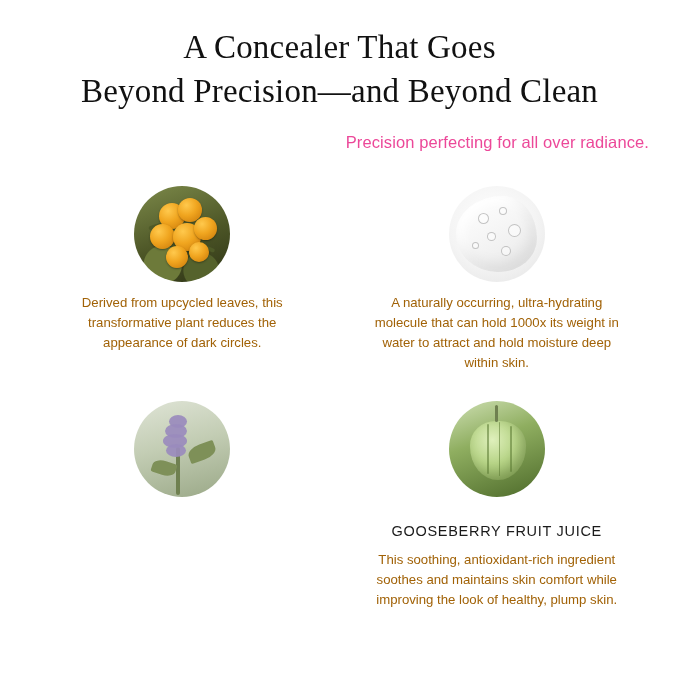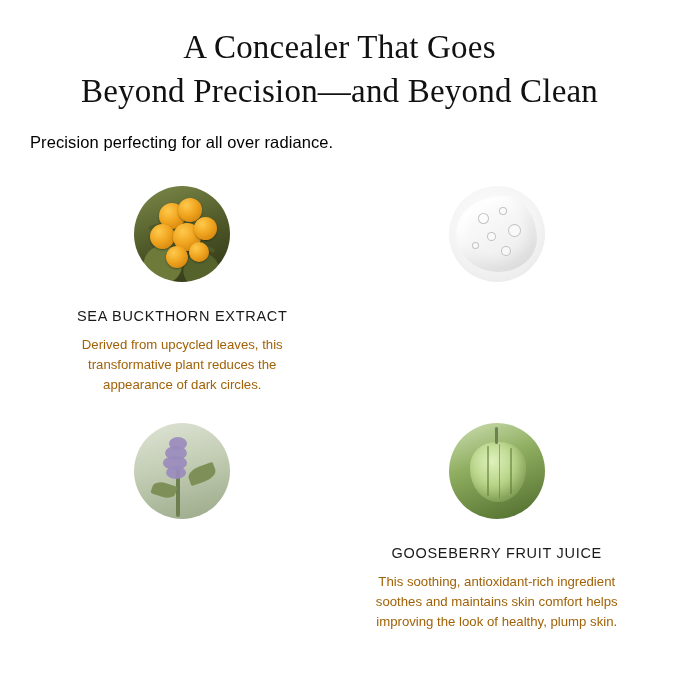--- a/index.html
+++ b/index.html
@@ -29,23 +29,23 @@
     line-height: 1.32;
     letter-spacing: 0.2px;
     color: #111111;
     font-weight: 400;
   }
   .headline .line {
     display: block;
     white-space: nowrap;
   }
   .subhead {
-    text-align: left;
+    text-align: right;
     font-size: 16.5px;
-    color: #000000;
+    color: #ec4899;
     margin-top: 20px;
     letter-spacing: 0.1px;
   }
   .grid {
     margin-top: 34px;
     display: grid;
     grid-template-columns: 1fr 1fr;
     grid-template-rows: auto auto;
     row-gap: 28px;
     column-gap: 10px;
@@ -186,34 +186,34 @@
         <div class="leafline" style="left:14%; top:36%; width:38%; height:4px; transform:rotate(-18deg);"></div>
         <div class="leafline" style="left:46%; top:58%; width:40%; height:4px; transform:rotate(22deg);"></div>
         <div class="berry" style="left:26%; top:18%; width:26px; height:26px;"></div>
         <div class="berry" style="left:46%; top:12%; width:24px; height:24px;"></div>
         <div class="berry" style="left:16%; top:40%; width:25px; height:25px;"></div>
         <div class="berry" style="left:40%; top:38%; width:28px; height:28px;"></div>
         <div class="berry" style="left:62%; top:32%; width:23px; height:23px;"></div>
         <div class="berry" style="left:33%; top:62%; width:22px; height:22px;"></div>
         <div class="berry" style="left:57%; top:58%; width:20px; height:20px;"></div>
       </div>
-      <div class="cell-title">SEA BUCKTHORN EXTRACT</div>
       <div class="cell-desc">Derived from upcycled leaves, this transformative plant reduces the appearance of dark circles.</div>
     </div>
 
     <div class="cell">
       <div class="circle img-ha">
         <div class="gel"></div>
         <div class="bubble" style="left:30%; top:28%; width:9px; height:9px;"></div>
         <div class="bubble" style="left:52%; top:22%; width:6px; height:6px;"></div>
         <div class="bubble" style="left:62%; top:40%; width:11px; height:11px;"></div>
         <div class="bubble" style="left:40%; top:48%; width:7px; height:7px;"></div>
         <div class="bubble" style="left:54%; top:62%; width:8px; height:8px;"></div>
         <div class="bubble" style="left:24%; top:58%; width:5px; height:5px;"></div>
       </div>
+      <div class="cell-desc wide">A naturally occurring, ultra-hydrating molecule that can hold 1000x its weight in water to attract and hold moisture deep within skin.</div>
     </div>
 
     <div class="cell">
       <div class="circle img-licorice">
         <div class="stem" style="left:43%; top:48%; width:4px; height:50%;"></div>
         <div class="leafblade" style="left:56%; top:44%; width:28px; height:16px; transform:rotate(-20deg);"></div>
         <div class="leafblade" style="left:18%; top:62%; width:24px; height:14px; transform:rotate(18deg);"></div>
         <div class="petal" style="left:36%; top:14%; width:18px; height:13px;"></div>
         <div class="petal" style="left:32%; top:24%; width:22px; height:14px;"></div>
         <div class="petal" style="left:30%; top:34%; width:24px; height:14px;"></div>
@@ -223,17 +223,17 @@
 
     <div class="cell">
       <div class="circle img-gooseberry">
         <div class="goose-fruit"></div>
         <div class="goose-rib" style="left:40%; top:24%; height:52%;"></div>
         <div class="goose-rib" style="left:52%; top:22%; height:56%;"></div>
         <div class="goose-rib" style="left:64%; top:26%; height:48%;"></div>
         <div class="stem" style="left:48%; top:4%; width:3px; height:18%;"></div>
       </div>
       <div class="cell-title">GOOSEBERRY FRUIT JUICE</div>
-      <div class="cell-desc wide">This soothing, antioxidant-rich ingredient soothes and maintains skin comfort helps improving the look of healthy, plump skin.</div>
+      <div class="cell-desc wide">This soothing, antioxidant-rich ingredient soothes and maintains skin comfort while improving the look of healthy, plump skin.</div>
     </div>
 
   </div>
 </div>
 
 </body></html>

